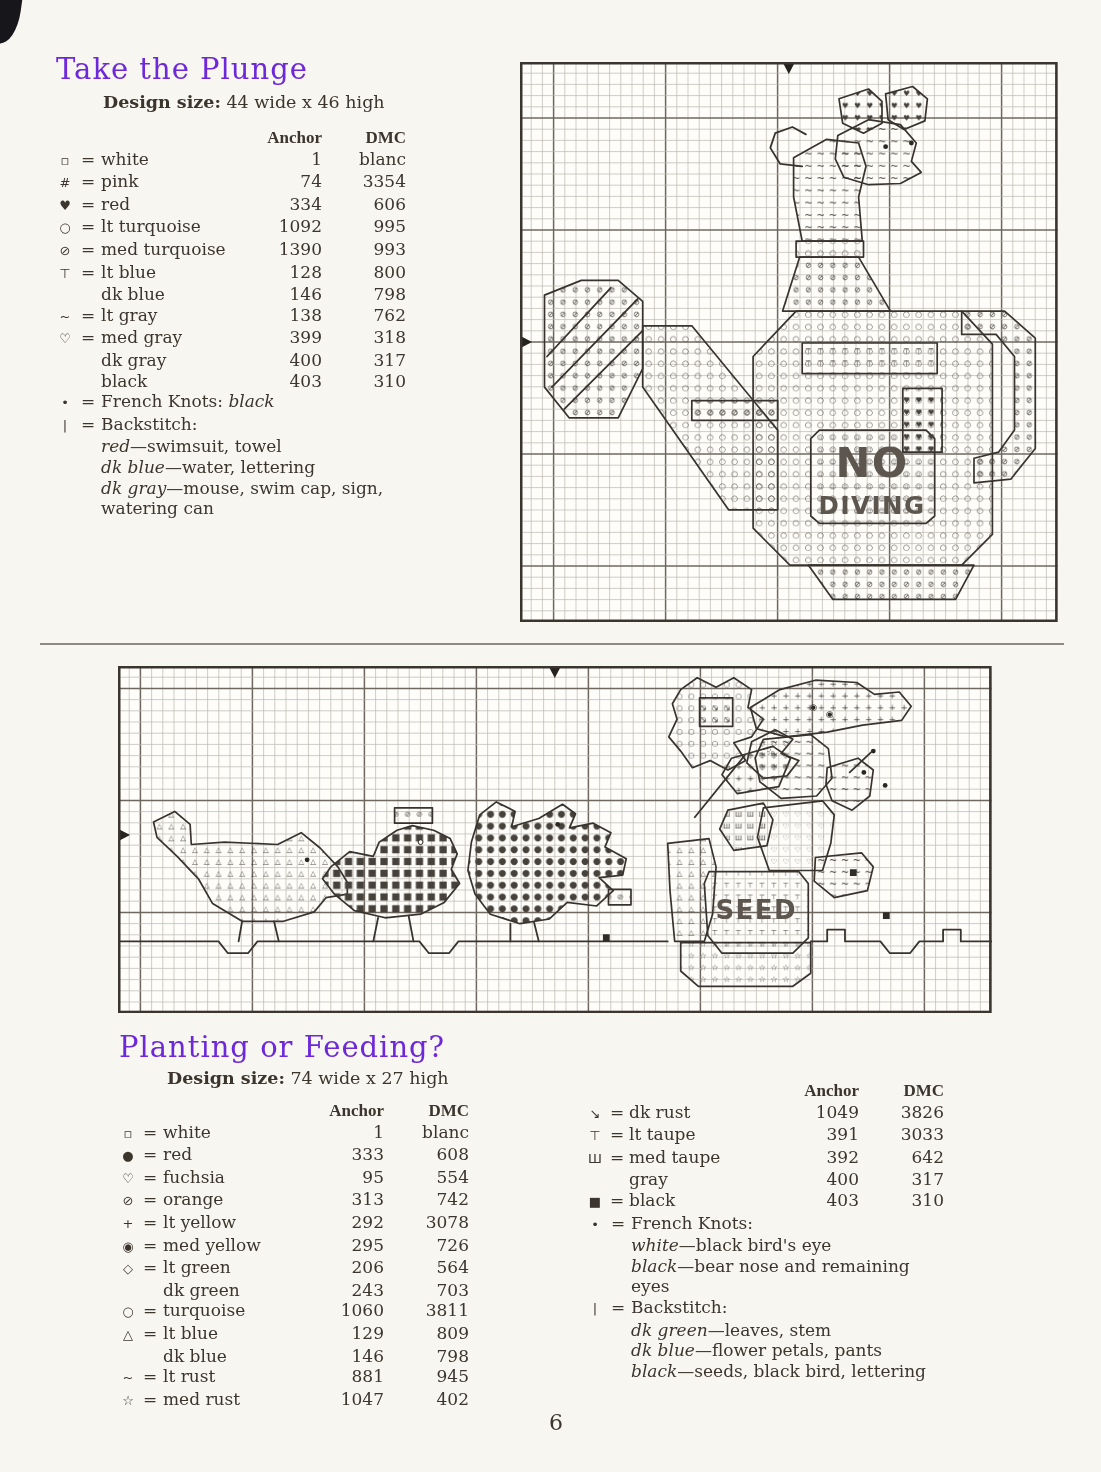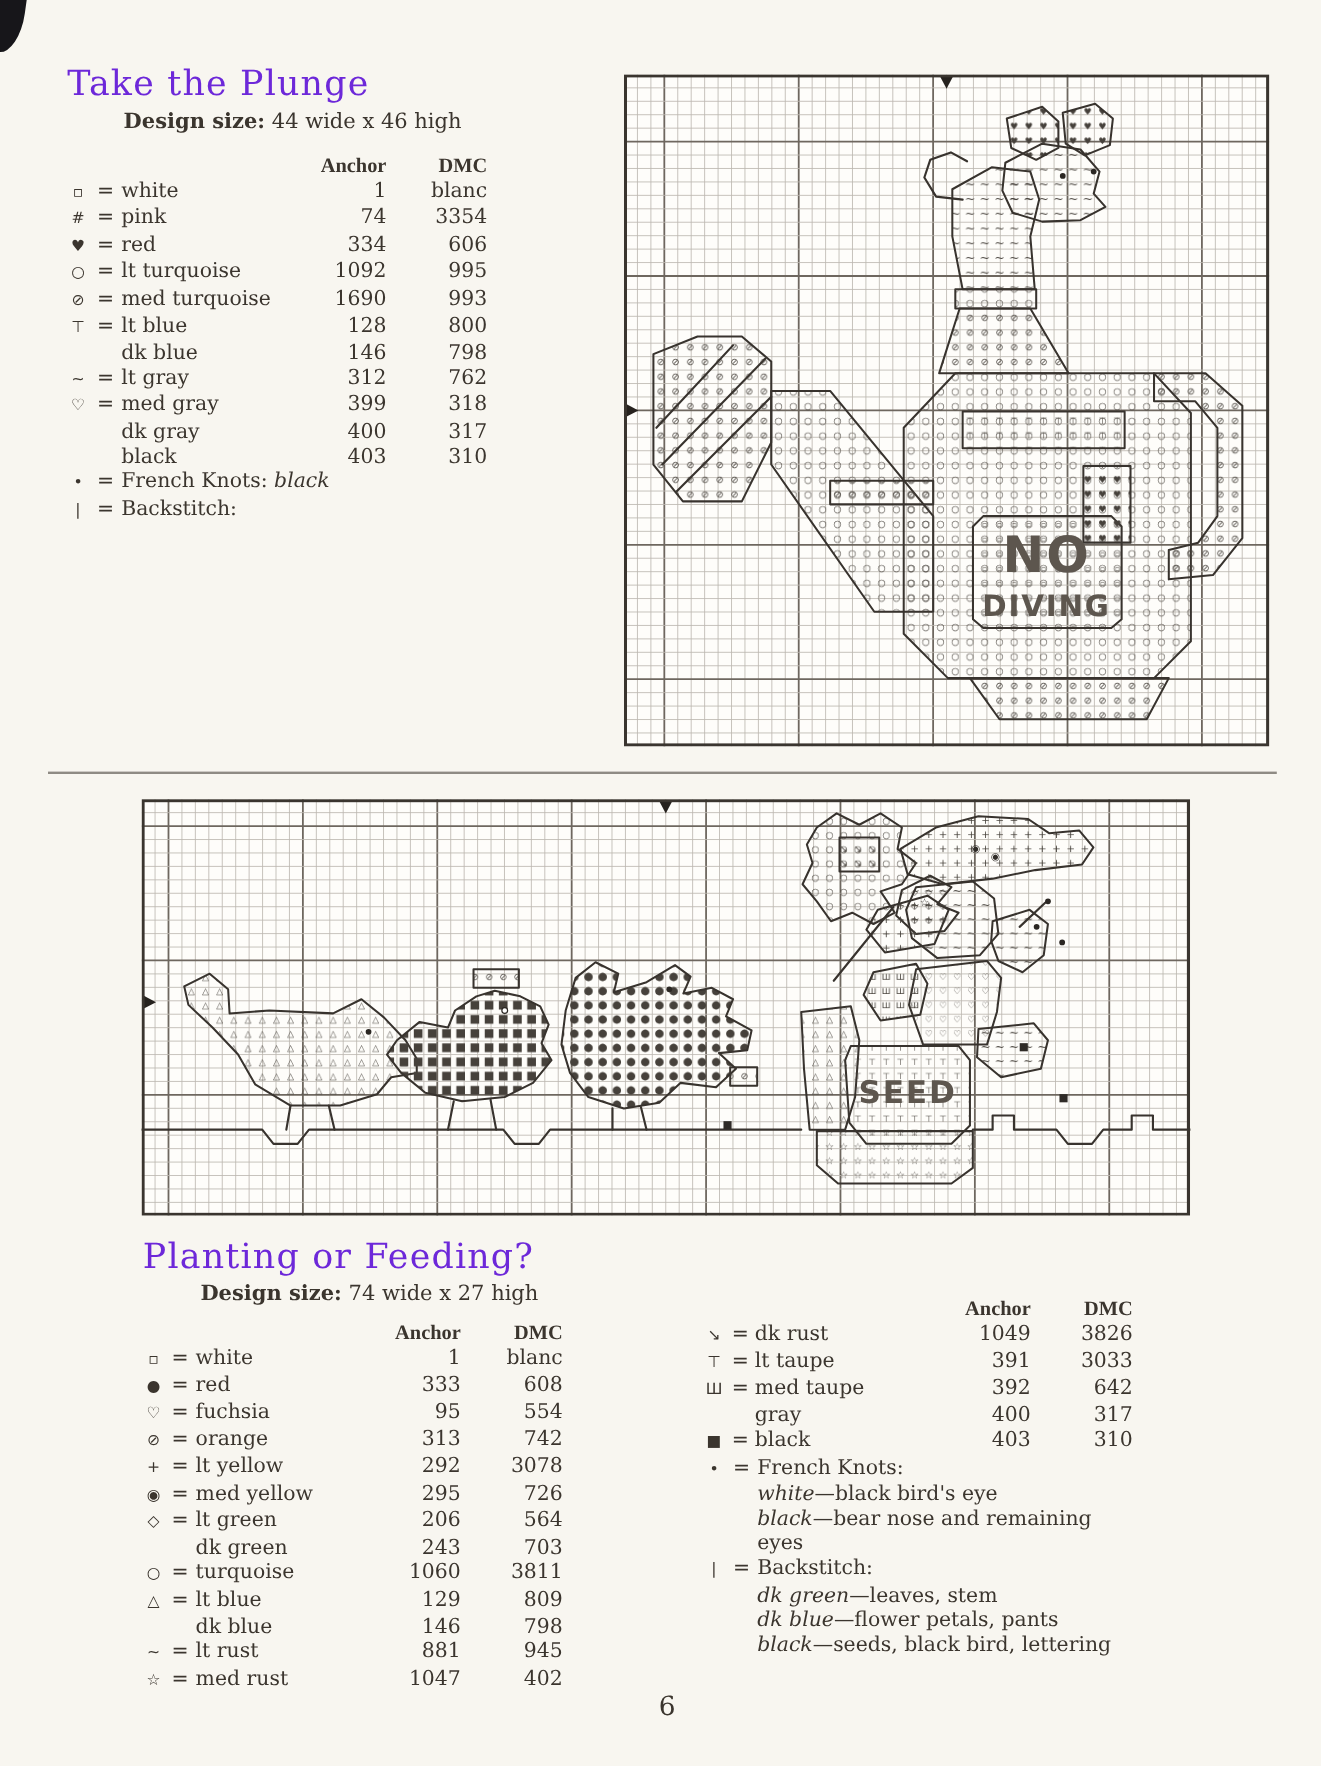--- a/index.html
+++ b/index.html
@@ -85,21 +85,21 @@
           <div class="eq">=</div>
           <div>lt turquoise</div>
           <div class="num">1092</div>
           <div class="num">995</div>
         </div>
 
         <div class="lrow">
           <div class="sym">⊘</div>
           <div class="eq">=</div>
           <div>med turquoise</div>
-          <div class="num">1690</div>
+          <div class="num">1390</div>
           <div class="num">993</div>
         </div>
 
         <div class="lrow">
           <div class="sym">⊤</div>
           <div class="eq">=</div>
           <div>lt blue</div>
           <div class="num">128</div>
           <div class="num">800</div>
         </div>
@@ -109,21 +109,21 @@
           <div class="eq"></div>
           <div>dk blue</div>
           <div class="num">146</div>
           <div class="num">798</div>
         </div>
 
         <div class="lrow">
           <div class="sym">~</div>
           <div class="eq">=</div>
           <div>lt gray</div>
-          <div class="num">312</div>
+          <div class="num">138</div>
           <div class="num">762</div>
         </div>
 
         <div class="lrow">
           <div class="sym">♡</div>
           <div class="eq">=</div>
           <div>med gray</div>
           <div class="num">399</div>
           <div class="num">318</div>
         </div>
@@ -150,20 +150,34 @@
       <div>
         <span>French Knots:</span>
         <span class="it">black</span>
       </div>
     </div>
     <div class="xrow">
       <div class="sym">|</div>
       <div class="eq">=</div>
       <div>Backstitch:</div>
     </div>
+    <div>
+
+        <div class="bs-item">
+          <span class="it">red</span><span>—</span><span>swimsuit, towel</span>
+        </div>
+
+        <div class="bs-item">
+          <span class="it">dk blue</span><span>—</span><span>water, lettering</span>
+        </div>
+
+        <div class="bs-item">
+          <span class="it">dk gray</span><span>—</span><span>mouse, swim cap, sign, watering can</span>
+        </div>
+      </div>
   </div>
 
   <div class="chartbox c1">
     <svg width="537.5999999999999" height="560" viewBox="0 0 537.5999999999999 560">
         <defs>
           <pattern id="p0_0" width="12.269599999999999" height="12.269599999999999" patternUnits="userSpaceOnUse">
             <text x="6.134799999999999" y="9.324895999999999" text-anchor="middle" font-size="7.9" font-family="&quot;DejaVu Sans&quot;, sans-serif" fill="#46413b">⊘</text>
           </pattern>
           <pattern id="p0_1" width="12.269599999999999" height="12.269599999999999" patternUnits="userSpaceOnUse">
             <text x="6.134799999999999" y="9.324895999999999" text-anchor="middle" font-size="7.9" font-family="&quot;DejaVu Sans&quot;, sans-serif" fill="#46413b">○</text>

